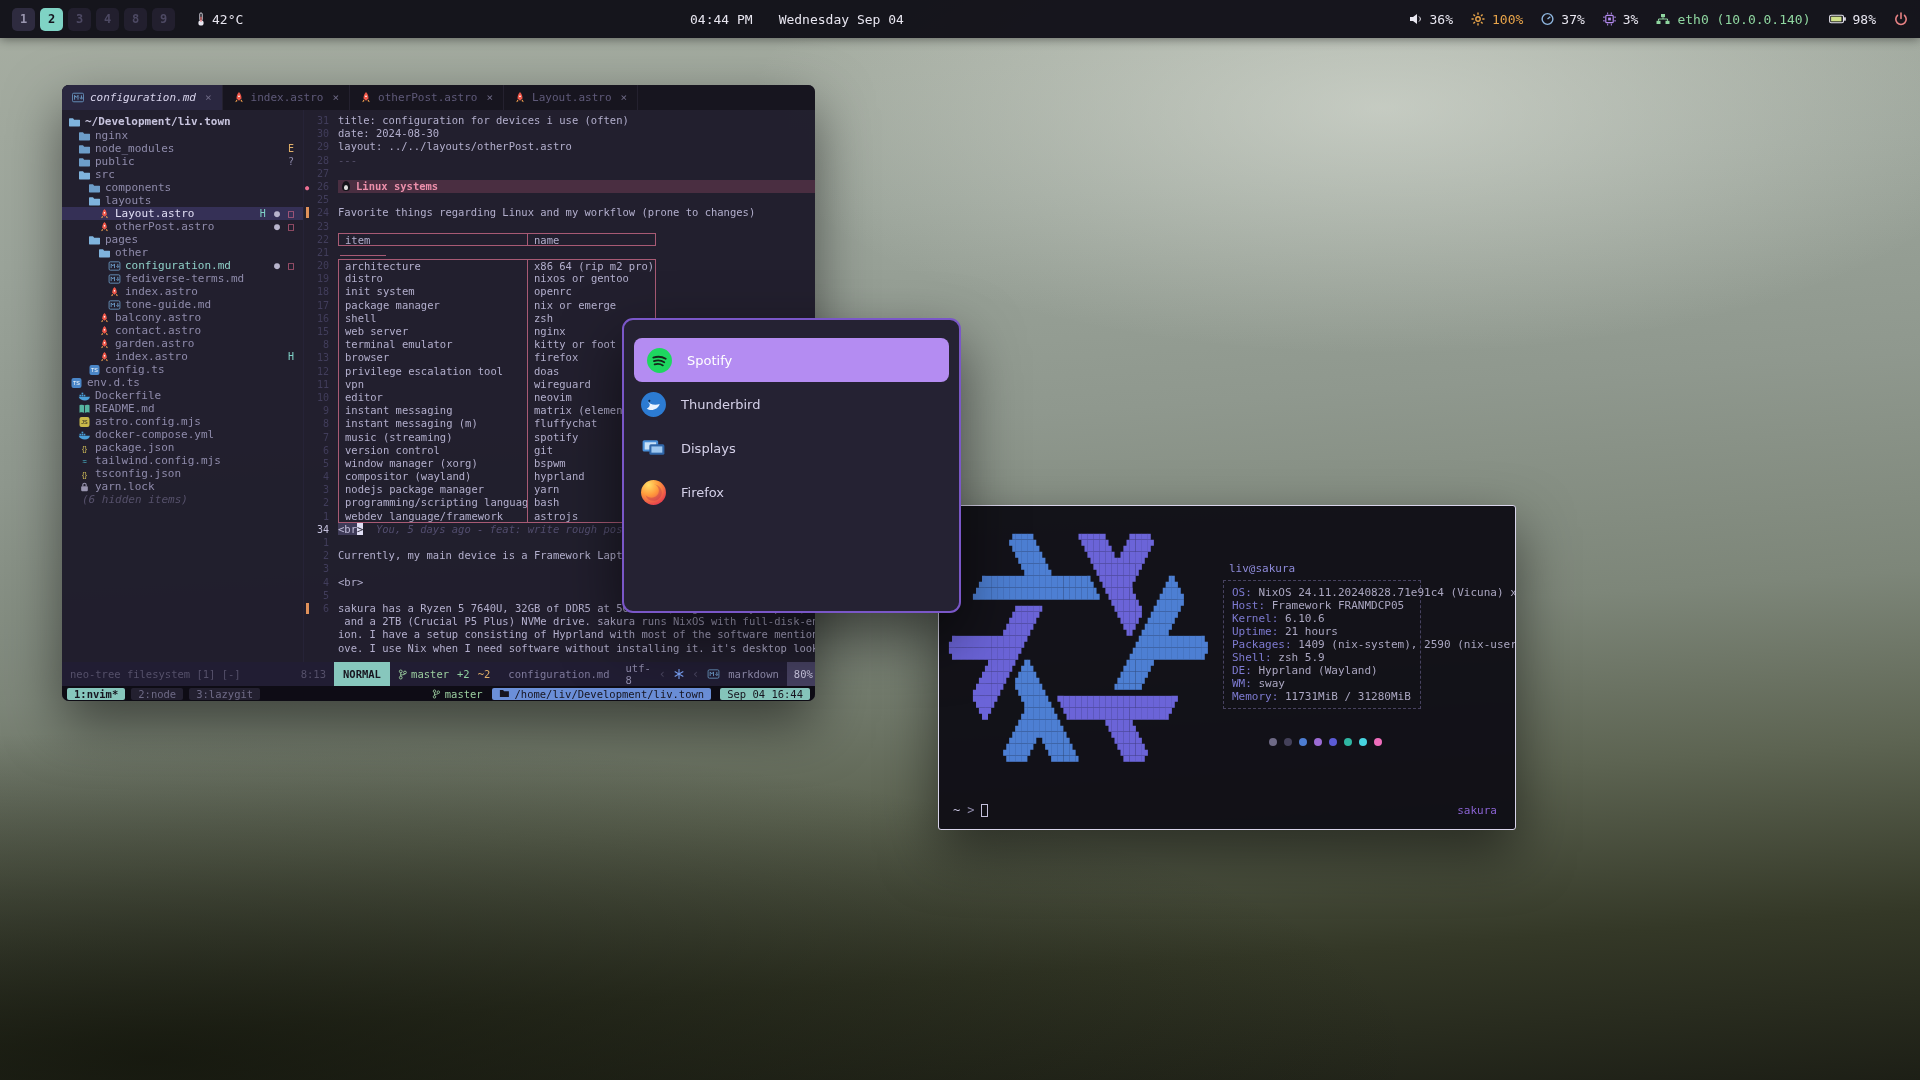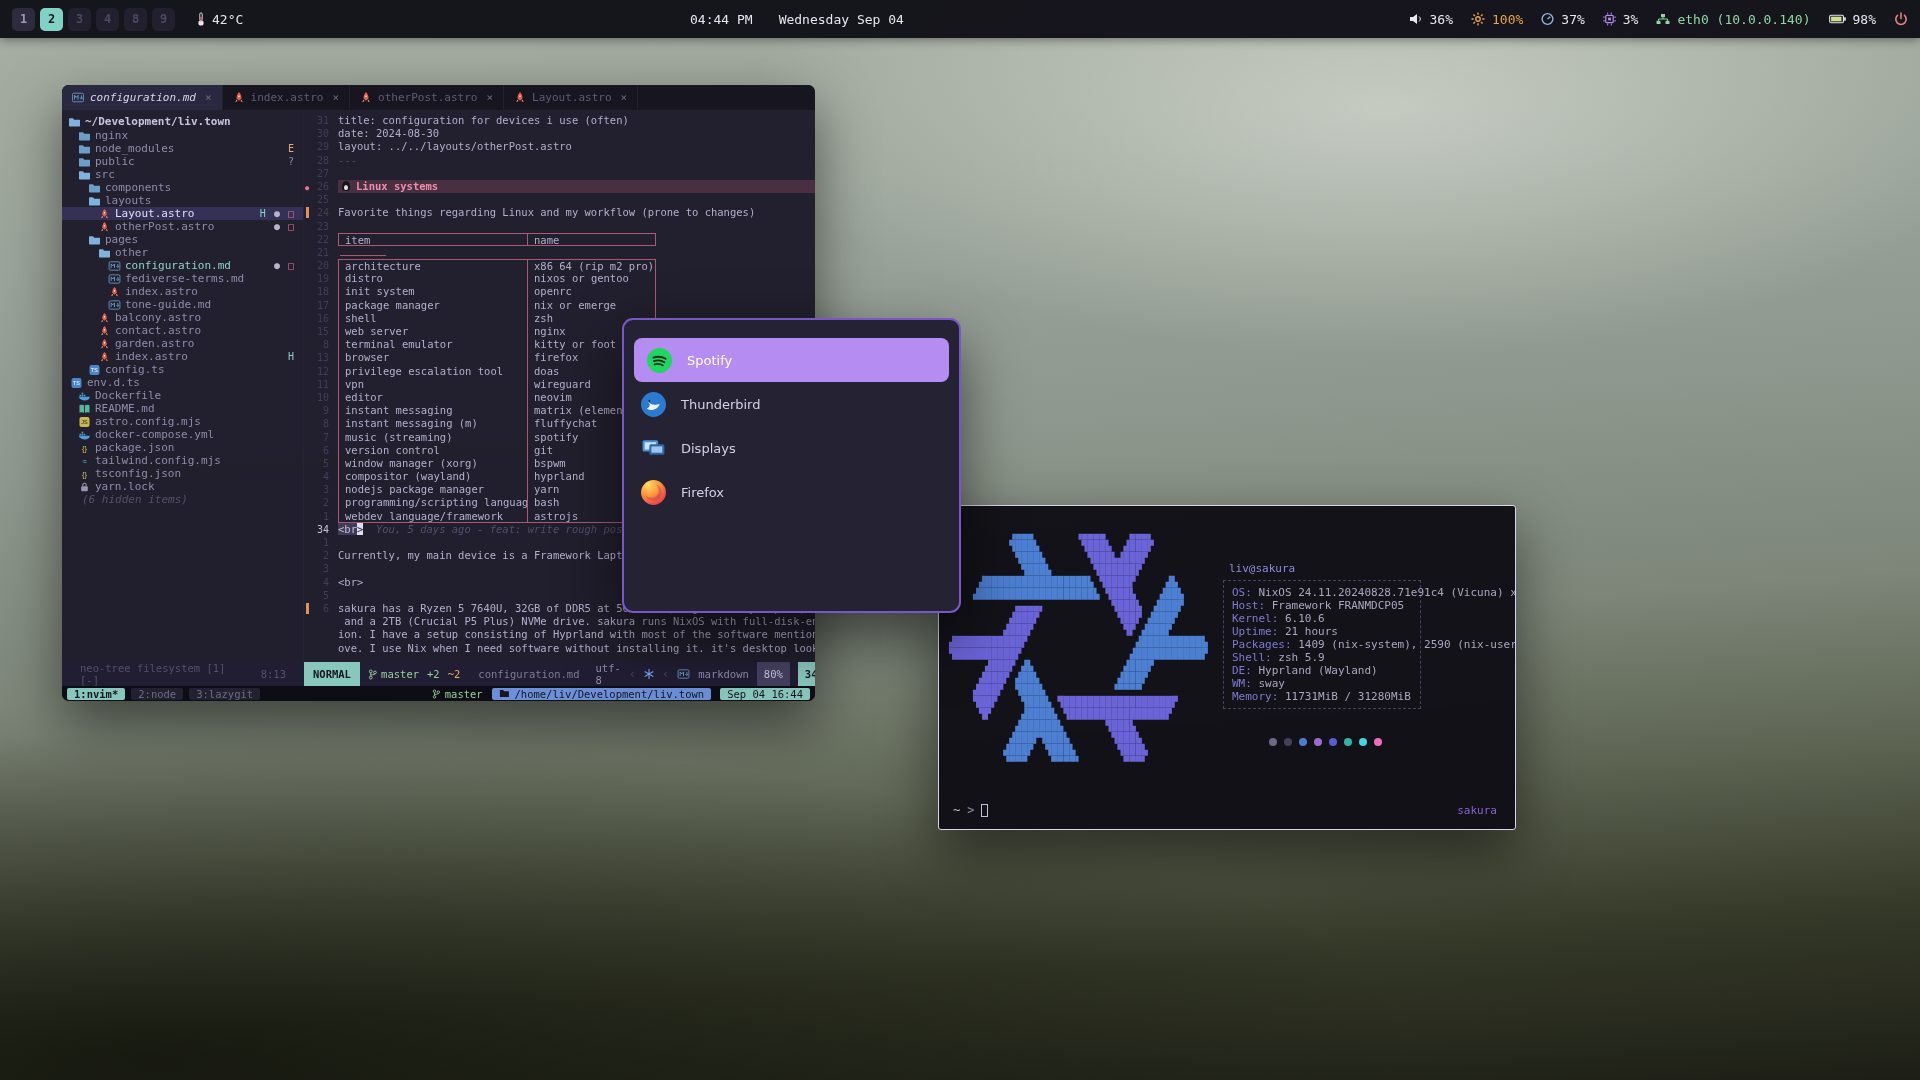--- a/index.html
+++ b/index.html
@@ -57,21 +57,21 @@
 .tc2{width:128px;border-right:1px solid #a85a74}
 .th{border-top:1px solid #a85a74;border-bottom:1px solid #a85a74}
 .tf{border-top:1px solid #a85a74}
 .tl{border-bottom:1px solid #a85a74}
 .mdsep{display:inline-block;width:46px;height:7px;border-bottom:1px solid #a85a74;margin-left:2px}
 .visel{background:#3f3b58;color:#c5c1dd}
 .curblock{background:#e0def4;color:#1f1c2c}
 .blame{color:#524d6e;font-style:italic}
 
 .statusrow{flex:0 0 15px;display:flex;background:#211d33;font-size:10.5px;align-items:stretch}
-.neotree-status{width:242px;flex:0 0 auto;display:flex;align-items:center;padding:0 18px;color:#55506a;gap:24px}
+.neotree-status{width:272px;flex:0 0 auto;display:flex;align-items:center;padding:0 8px;color:#55506a;gap:24px}
 .nt-pos{margin-left:auto}
 .statusline{flex:1;display:flex;align-items:center;gap:8px;min-width:0}
 .sl-mode{background:#87c7bd;color:#17151f;font-weight:bold;padding:0 9px;display:flex;align-items:center;height:100%}
 .sl-branch{color:#9ccfa0;display:flex;gap:4px;align-items:center}
 .sl-branch svg{height:11px}
 .sl-add{color:#8fd0a0}.sl-mod{color:#e0af68}
 .sl-file{color:#7f7a9c;margin-left:10px}
 .sl-spacer{flex:1}
 .sl-enc,.sl-ft{color:#8f8bab}
 .sl-sep{color:#4a4660;font-size:12px}

